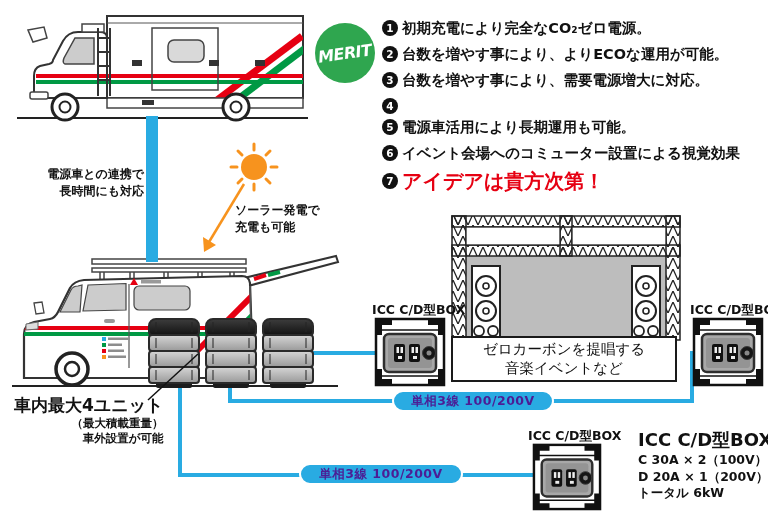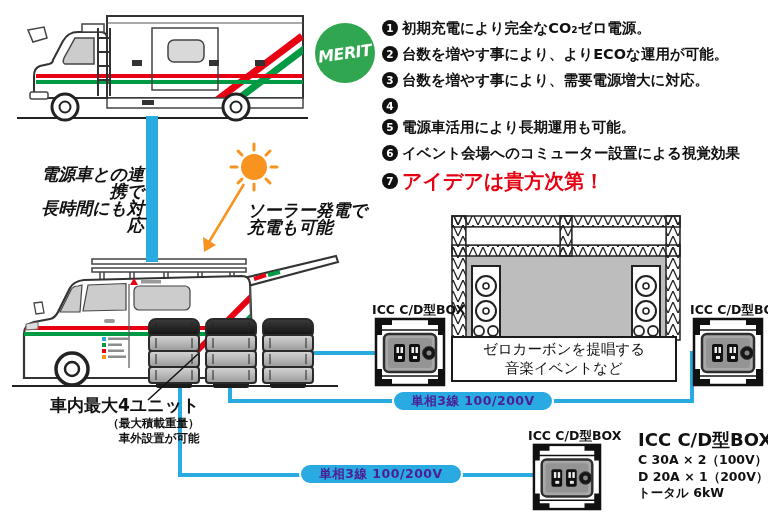--- a/index.html
+++ b/index.html
@@ -24,24 +24,24 @@
   .merit-item { display:flex; align-items:flex-start; gap:4px; font-weight:bold;
                 font-size:14.5px; line-height:26px; white-space:nowrap; }
   .merit-num { flex:0 0 auto; width:16px; height:16px; margin-top:5px; border-radius:50%;
                background:#111; color:#fff; font-size:10.5px; font-style:normal;
                display:flex; align-items:center; justify-content:center; }
   .merit-item.highlight { line-height:30px; }
   .merit-item.highlight .merit-num { margin-top:7px; }
   .merit-item.highlight .merit-text { color:#E60012; font-size:20px; }
 
   
-  .caption { position:absolute; font-weight:bold; font-size:17px; line-height:17px; z-index:4;font-style:italic; }
+  .caption { position:absolute; font-weight:bold; font-size:12px; line-height:17px; z-index:4; }
   .caption.right { text-align:right; }
   .units-block { position:absolute; left:14px; top:394px; z-index:5; }
-  .units-title { font-weight:bold; font-size:17px; line-height:22px;margin-left:36px; }
+  .units-title { font-weight:bold; font-size:17px; line-height:22px; }
   .units-note  { font-weight:bold; font-size:11.5px; line-height:15px;text-align:right; }
 
   
   .stacks { position:absolute; left:148px; top:318px; display:flex; gap:5px; z-index:3; }
   .stack { width:52px; display:flex; flex-direction:column; }
   .unit { height:18px; background:linear-gradient(180deg,#d2d2d2,#9d9d9d);
           border:2px solid #2a2a2a; border-radius:4px; margin-top:-2px; position:relative; }
   .unit.lid { background:linear-gradient(180deg,#3a3a3a,#151515); border-radius:8px 8px 4px 4px; margin-top:0; }
   .unit::before,.unit::after { content:""; position:absolute; top:2px; bottom:2px; width:2px;
           background:rgba(35,35,35,.5); }
@@ -136,21 +136,21 @@
       <line x1="10" y1="9" x2="14" y2="13"></line>
         <line x1="38" y1="37" x2="42" y2="41"></line>
       <line x1="42" y1="9" x2="38" y2="13"></line>
         <line x1="14" y1="37" x2="10" y2="41"></line>
     </g>
   </svg>
   <svg style="left:196px; top:178px;" width="60" height="80" viewBox="0 0 60 80">
     <line x1="48" y1="6" x2="13" y2="64" stroke="#F7931E" stroke-width="2.5"></line>
     <polygon points="8,74 7,59 20,67" fill="#F7931E"></polygon>
   </svg>
-  <div class="caption" style="left:247px; top:202px;">
+  <div class="caption" style="left:235px; top:202px;">
     <div>ソーラー発電で</div>
     <div>充電も可能</div>
   </div>
 
   <svg style="left:10px; top:248px;" width="332" height="142" viewBox="0 0 332 142">
     <defs>
       <clipPath id="vanclip">
         <path d="M14,130 L14,86 Q14,76 24,74 L40,71 Q45,70 48,64 L60,40 Q64,33 74,32 L232,28 Q239,28 240,35 L243,124 Q243,130 237,130 Z"></path>
       </clipPath>
     </defs>

